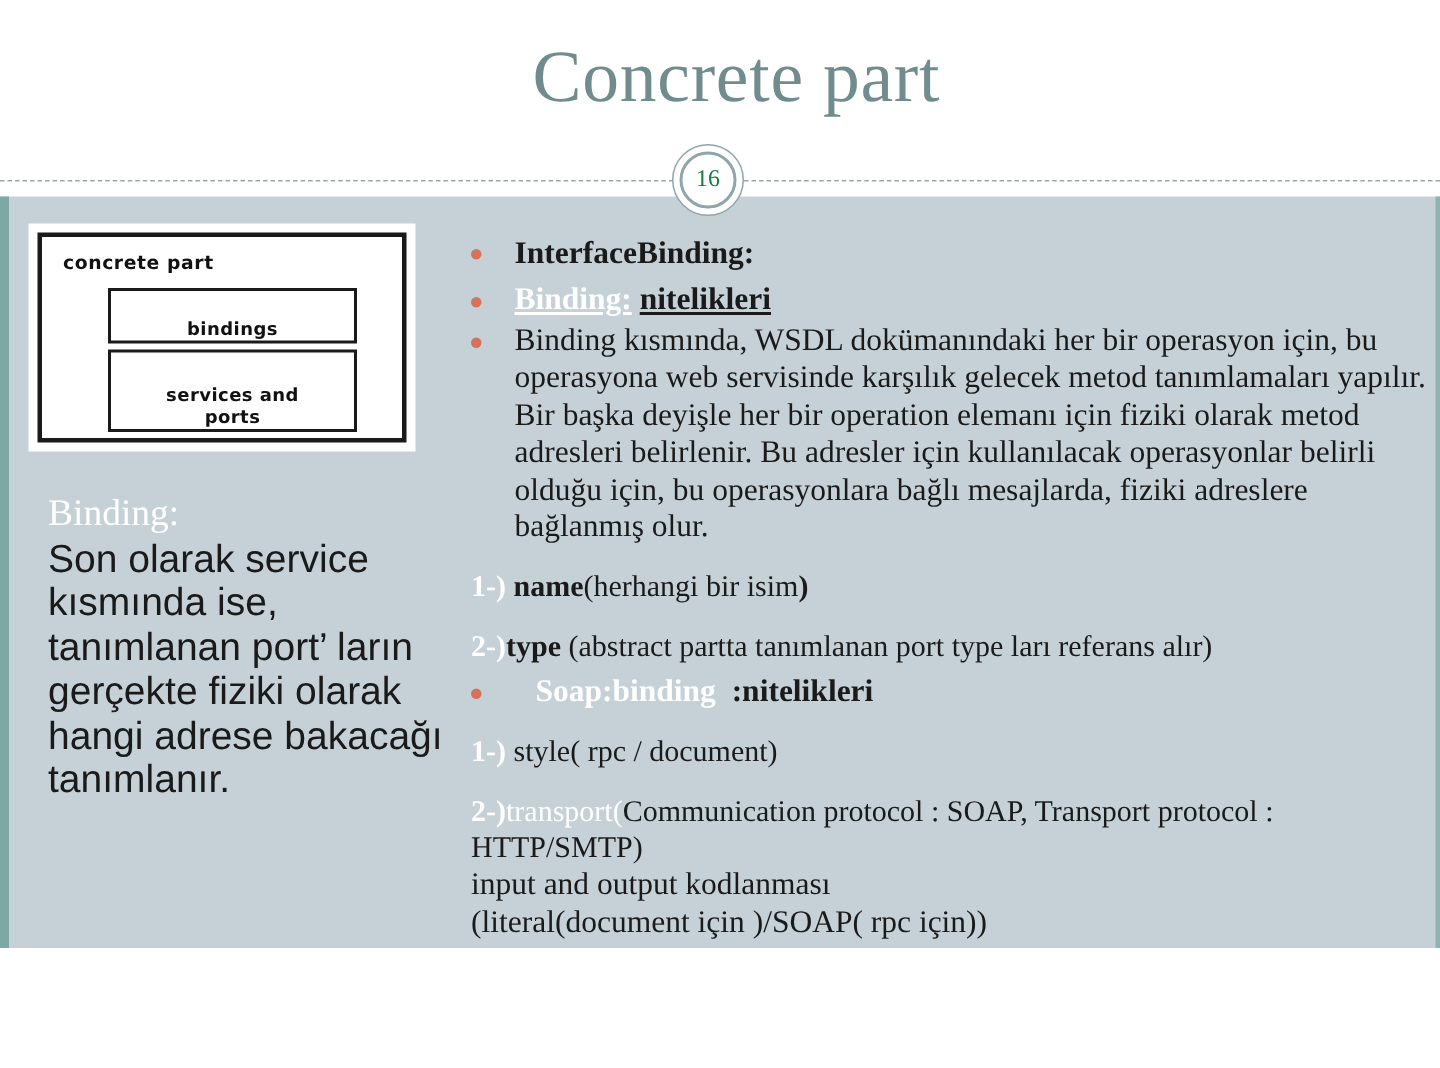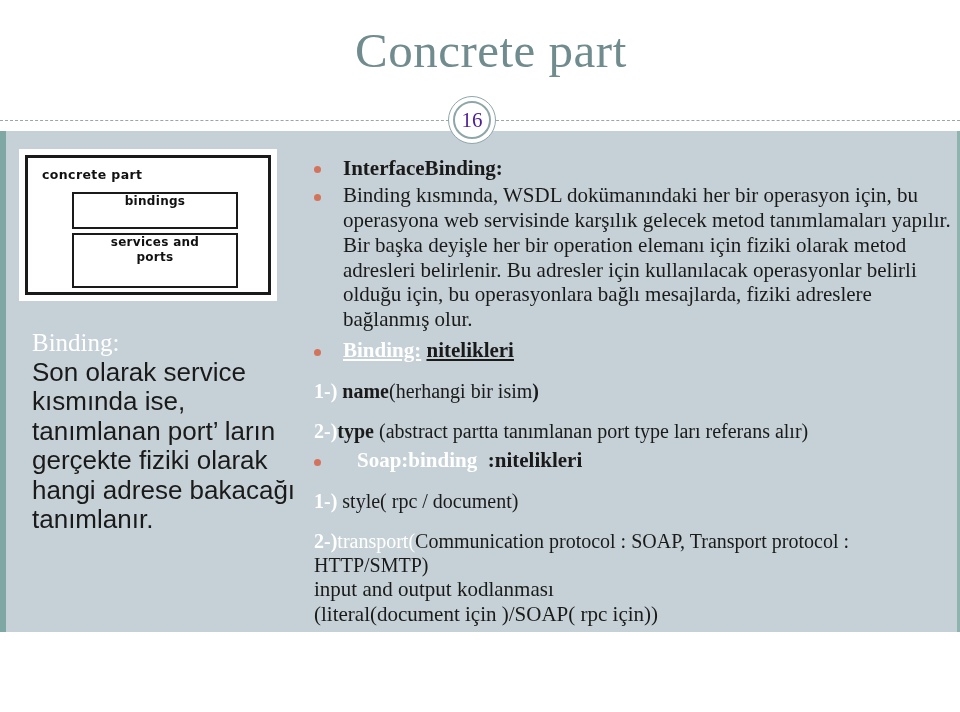--- a/index.html
+++ b/index.html
@@ -78,22 +78,22 @@
     background: #ffffff;
   }
   .page-badge .num {
     position: absolute;
     left: 0; top: 0;
     width: 48px; height: 48px;
     display: flex;
     align-items: center;
     justify-content: center;
     font-family: "Liberation Serif", serif;
-    font-size: 21px;
-    color: #4c1d95;
+    font-size: 16px;
+    color: #15803d;
     z-index: 2;
     text-align: right;
   }
 
   
   .body-panel {
     position: absolute;
     left: 0;
     top: 131px;
     width: 960px;
@@ -149,21 +149,21 @@
     color: #111111;
     letter-spacing: 0.4px;
     white-space: nowrap;
   }
   .dg-box {
     position: absolute;
     border: 2.5px solid #1a1a1a;
     background: #ffffff;
     box-sizing: border-box;
     display: flex;
-    align-items: flex-start;
+    align-items: flex-end;
     justify-content: center;
     text-align: center;
     font-family: "DejaVu Sans", sans-serif;
     font-size: 12px;
     font-weight: bold;
     color: #111111;
     line-height: 1.25;
     letter-spacing: 0.3px;
   }
   .dg-box.bindings {
@@ -327,30 +327,30 @@
 
     </div>
 
     <div class="right-col">
 
       <div class="blk bullet-row t-head" style="margin-top:24px;">
         <span class="dot"></span>
         <span>InterfaceBinding:</span>
       </div>
 
+      <div class="blk bullet-row t-line" style="margin-top:6px;">
+        <span class="dot"></span>
+        <span class="w bold u">Binding:</span><span>&nbsp;</span><span class="b bold u">nitelikleri</span>
+      </div>
+
       <div class="blk bullet-row t-para" style="margin-top:2px;">
         <span class="dot"></span>
         <span>Binding kısmında, WSDL dokümanındaki her bir operasyon için, bu operasyona web servisinde karşılık gelecek metod tanımlamaları yapılır. Bir başka deyişle her bir operation elemanı için fiziki olarak metod adresleri belirlenir. Bu adresler için kullanılacak operasyonlar belirli olduğu için, bu operasyonlara bağlı mesajlarda, fiziki adreslere bağlanmış olur.</span>
       </div>
 
-      <div class="blk bullet-row t-line" style="margin-top:6px;">
-        <span class="dot"></span>
-        <span class="w bold u">Binding:</span><span>&nbsp;</span><span class="b bold u">nitelikleri</span>
-      </div>
-
       <div class="blk indent-num">
         <span class="num-mark">1-)</span><span>&nbsp;</span><span class="bold">name</span><span>(herhangi  bir isim</span><span class="bold">)</span>
       </div>
 
       <div class="blk indent-num justified">
         <span class="num-mark">2-)</span><span class="bold">type</span><span> (abstract  partta  tanımlanan  port  type ları referans alır)</span>
       </div>
 
       <div class="blk bullet-row t-line" style="margin-top:5px;padding-left:52px;">
         <span class="dot"></span>

